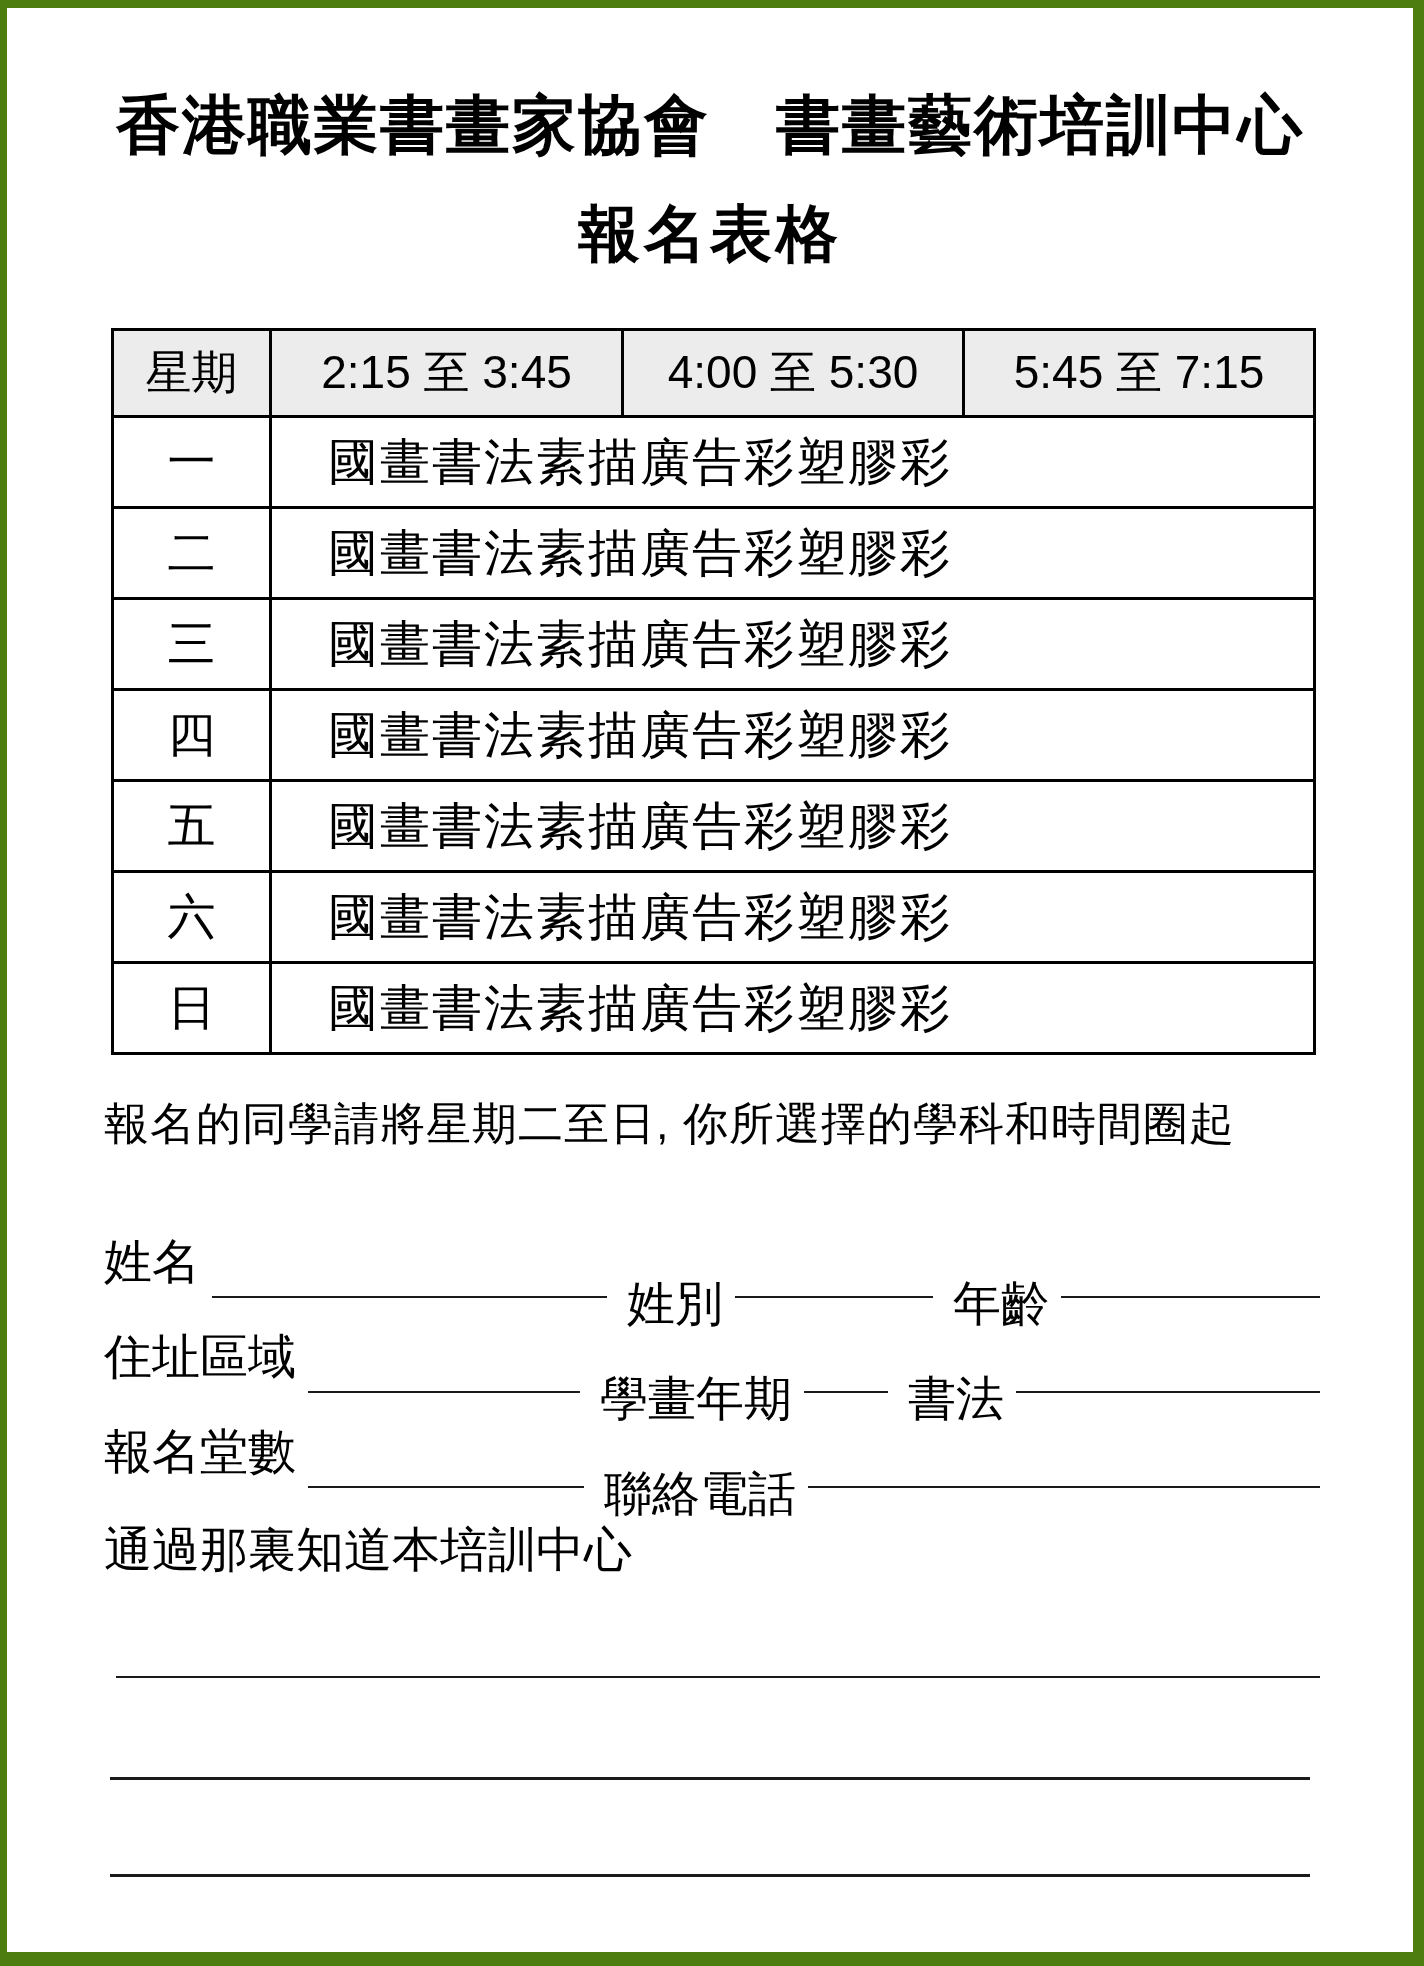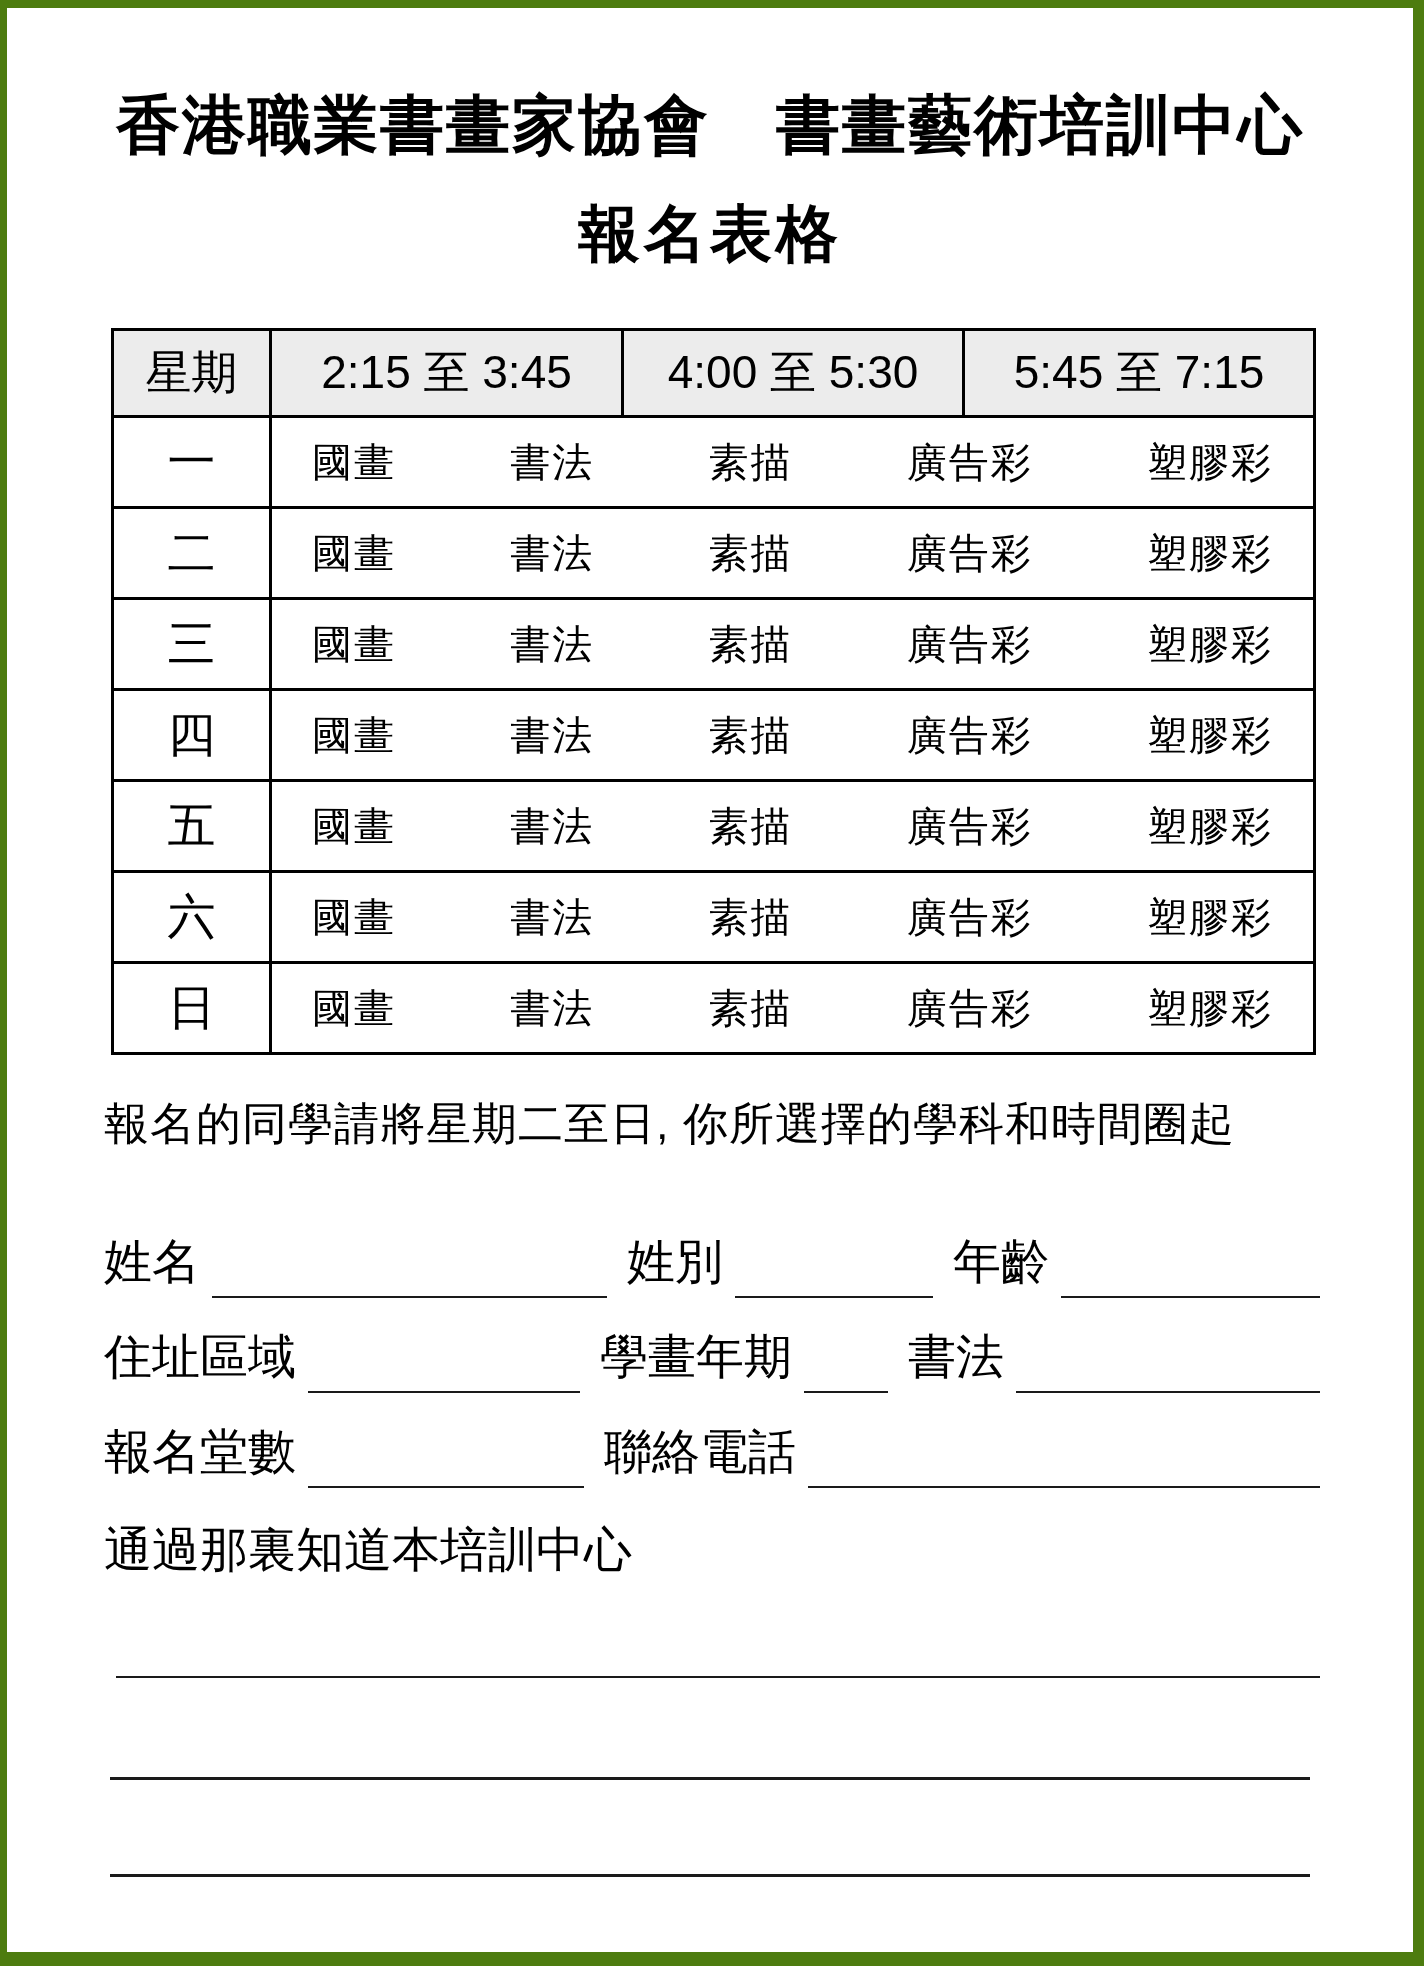--- a/index.html
+++ b/index.html
@@ -65,24 +65,23 @@
     font-weight: normal;
     font-size: 46px;
     height: 84px;
   }
   table.sched td.day-cell {
     font-size: 48px;
     height: 88px;
   }
   .courses {
     display: flex;
-    justify-content: space-between;
     align-items: center;
-    padding: 0 40px;
-    font-size: 40px;
+    padding: 0 56px;
+    font-size: 50px;
     letter-spacing: 2px;
     white-space: nowrap;
   }
   .note {
     position: absolute;
     left: 97px;
     top: 1086px;
     font-size: 45px;
     letter-spacing: 1px;
     white-space: nowrap;
@@ -101,21 +100,21 @@
     white-space: nowrap;
     flex: 0 0 auto;
   }
   .fblank {
     border-bottom: 2px solid #1a1a1a;
     height: 100%;
     margin-left: 12px;
     box-sizing: border-box;
     flex: 0 0 auto;
   }
-  .fblank + .flabel { margin-left: 20px; }
+  .fblank + .flabel { margin-left: 20px; margin-top: 42px; }
   .grow { flex: 1 1 auto; }
   .row1 { top: 1230px; }
   .row2 { top: 1325px; font-family: Liberation Serif, serif; }
   .row3 { top: 1420px; }
   .row4 { top: 1518px; flex-direction: column; }
   .row5 { top: 1610px; }
   .w395 { width: 395px; }
   .w198 { width: 198px; }
   .w272 { width: 272px; }
   .w84  { width: 84px; }

